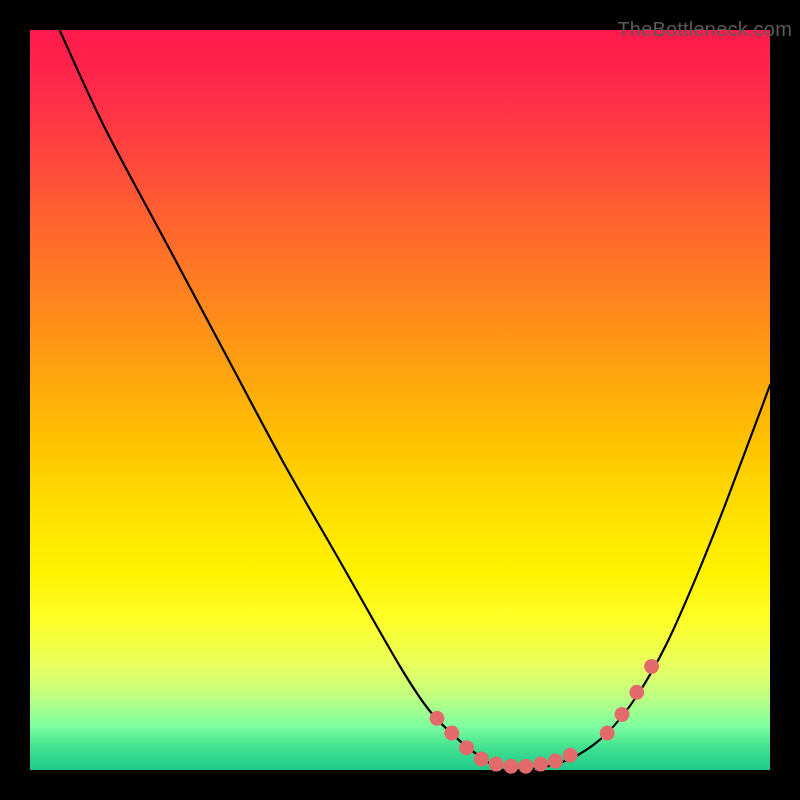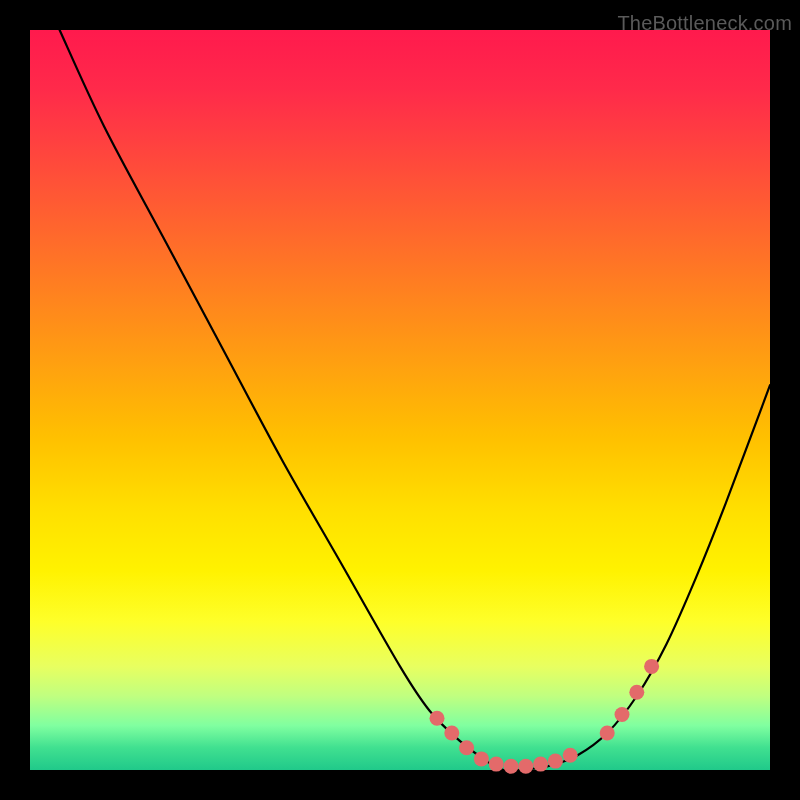--- a/index.html
+++ b/index.html
@@ -29,21 +29,21 @@
       #fff200 73%,
       #feff2a 80%,
       #e8ff60 86%,
       #c0ff80 90%,
       #80ffa0 94%,
       #40e090 97%,
       #20c98a 100%);
   }
   .watermark {
     position: absolute;
-    top: 12px;
+    top: 18px;
     right: 8px;
     color: #5a5a5a;
     font-size: 20px;
     font-weight: 500;
     letter-spacing: 0.2px;
     z-index: 10;
   }
   svg.overlay {
     position: absolute;
     left: 0;

